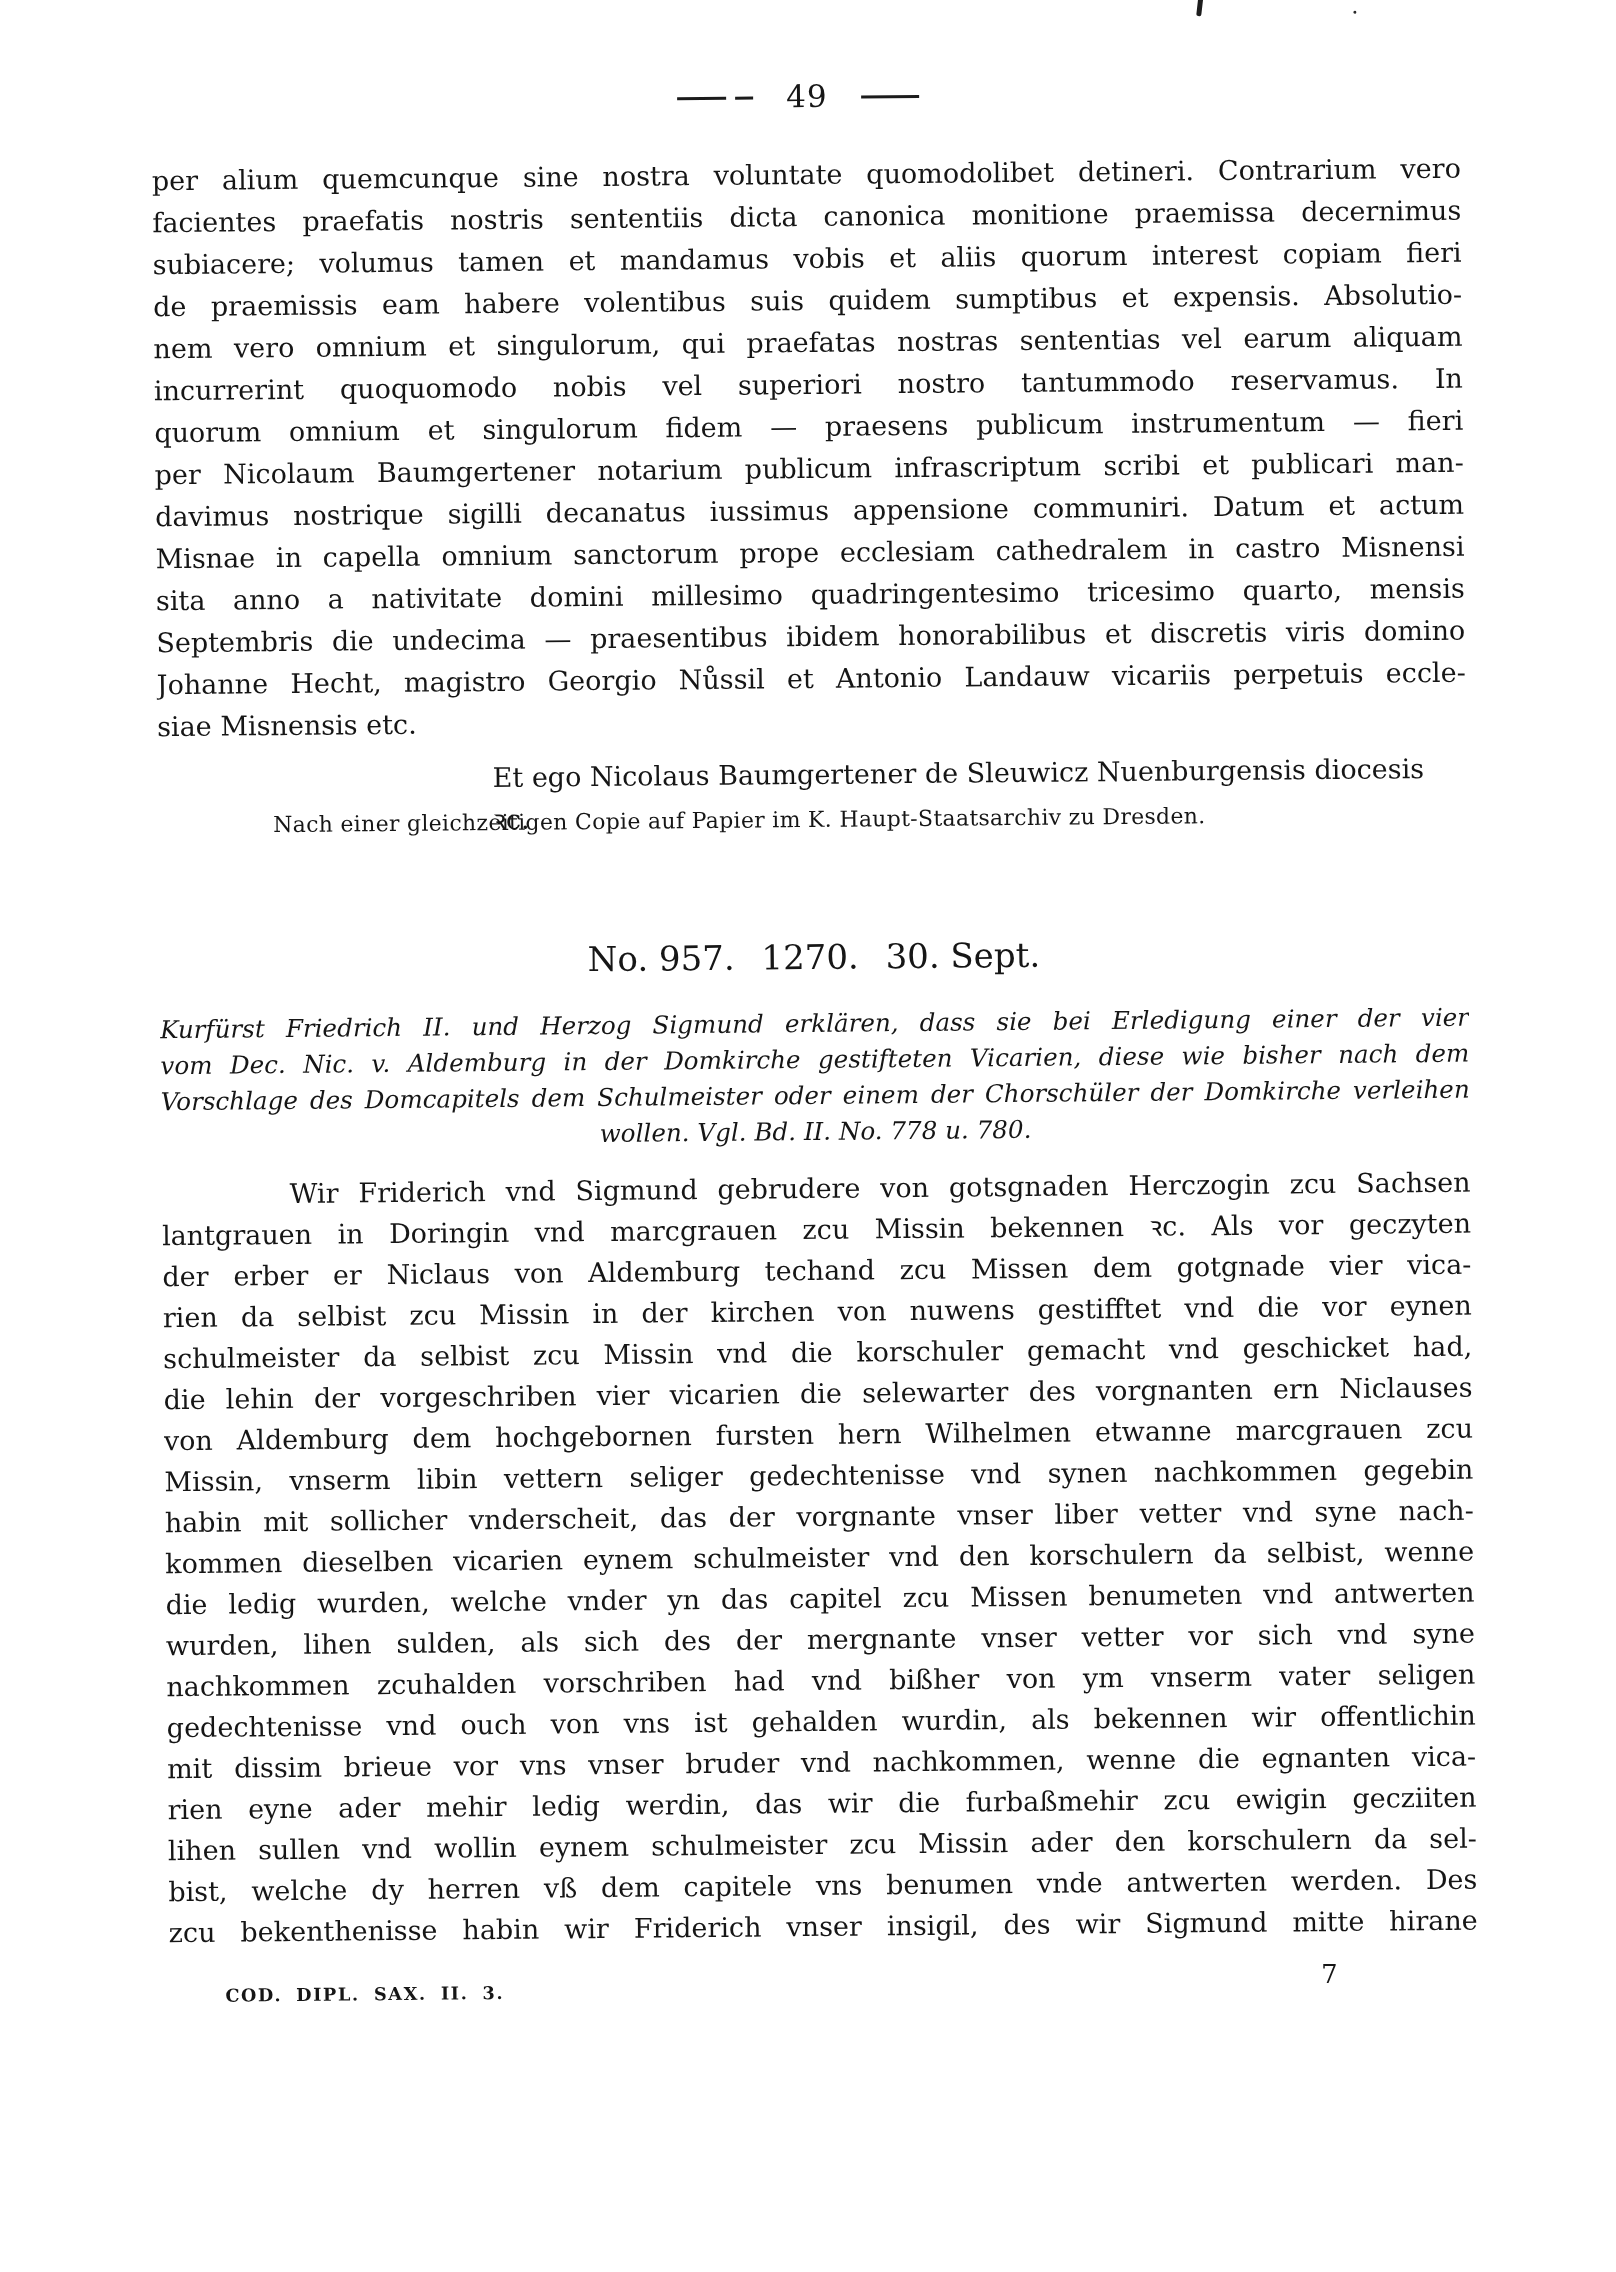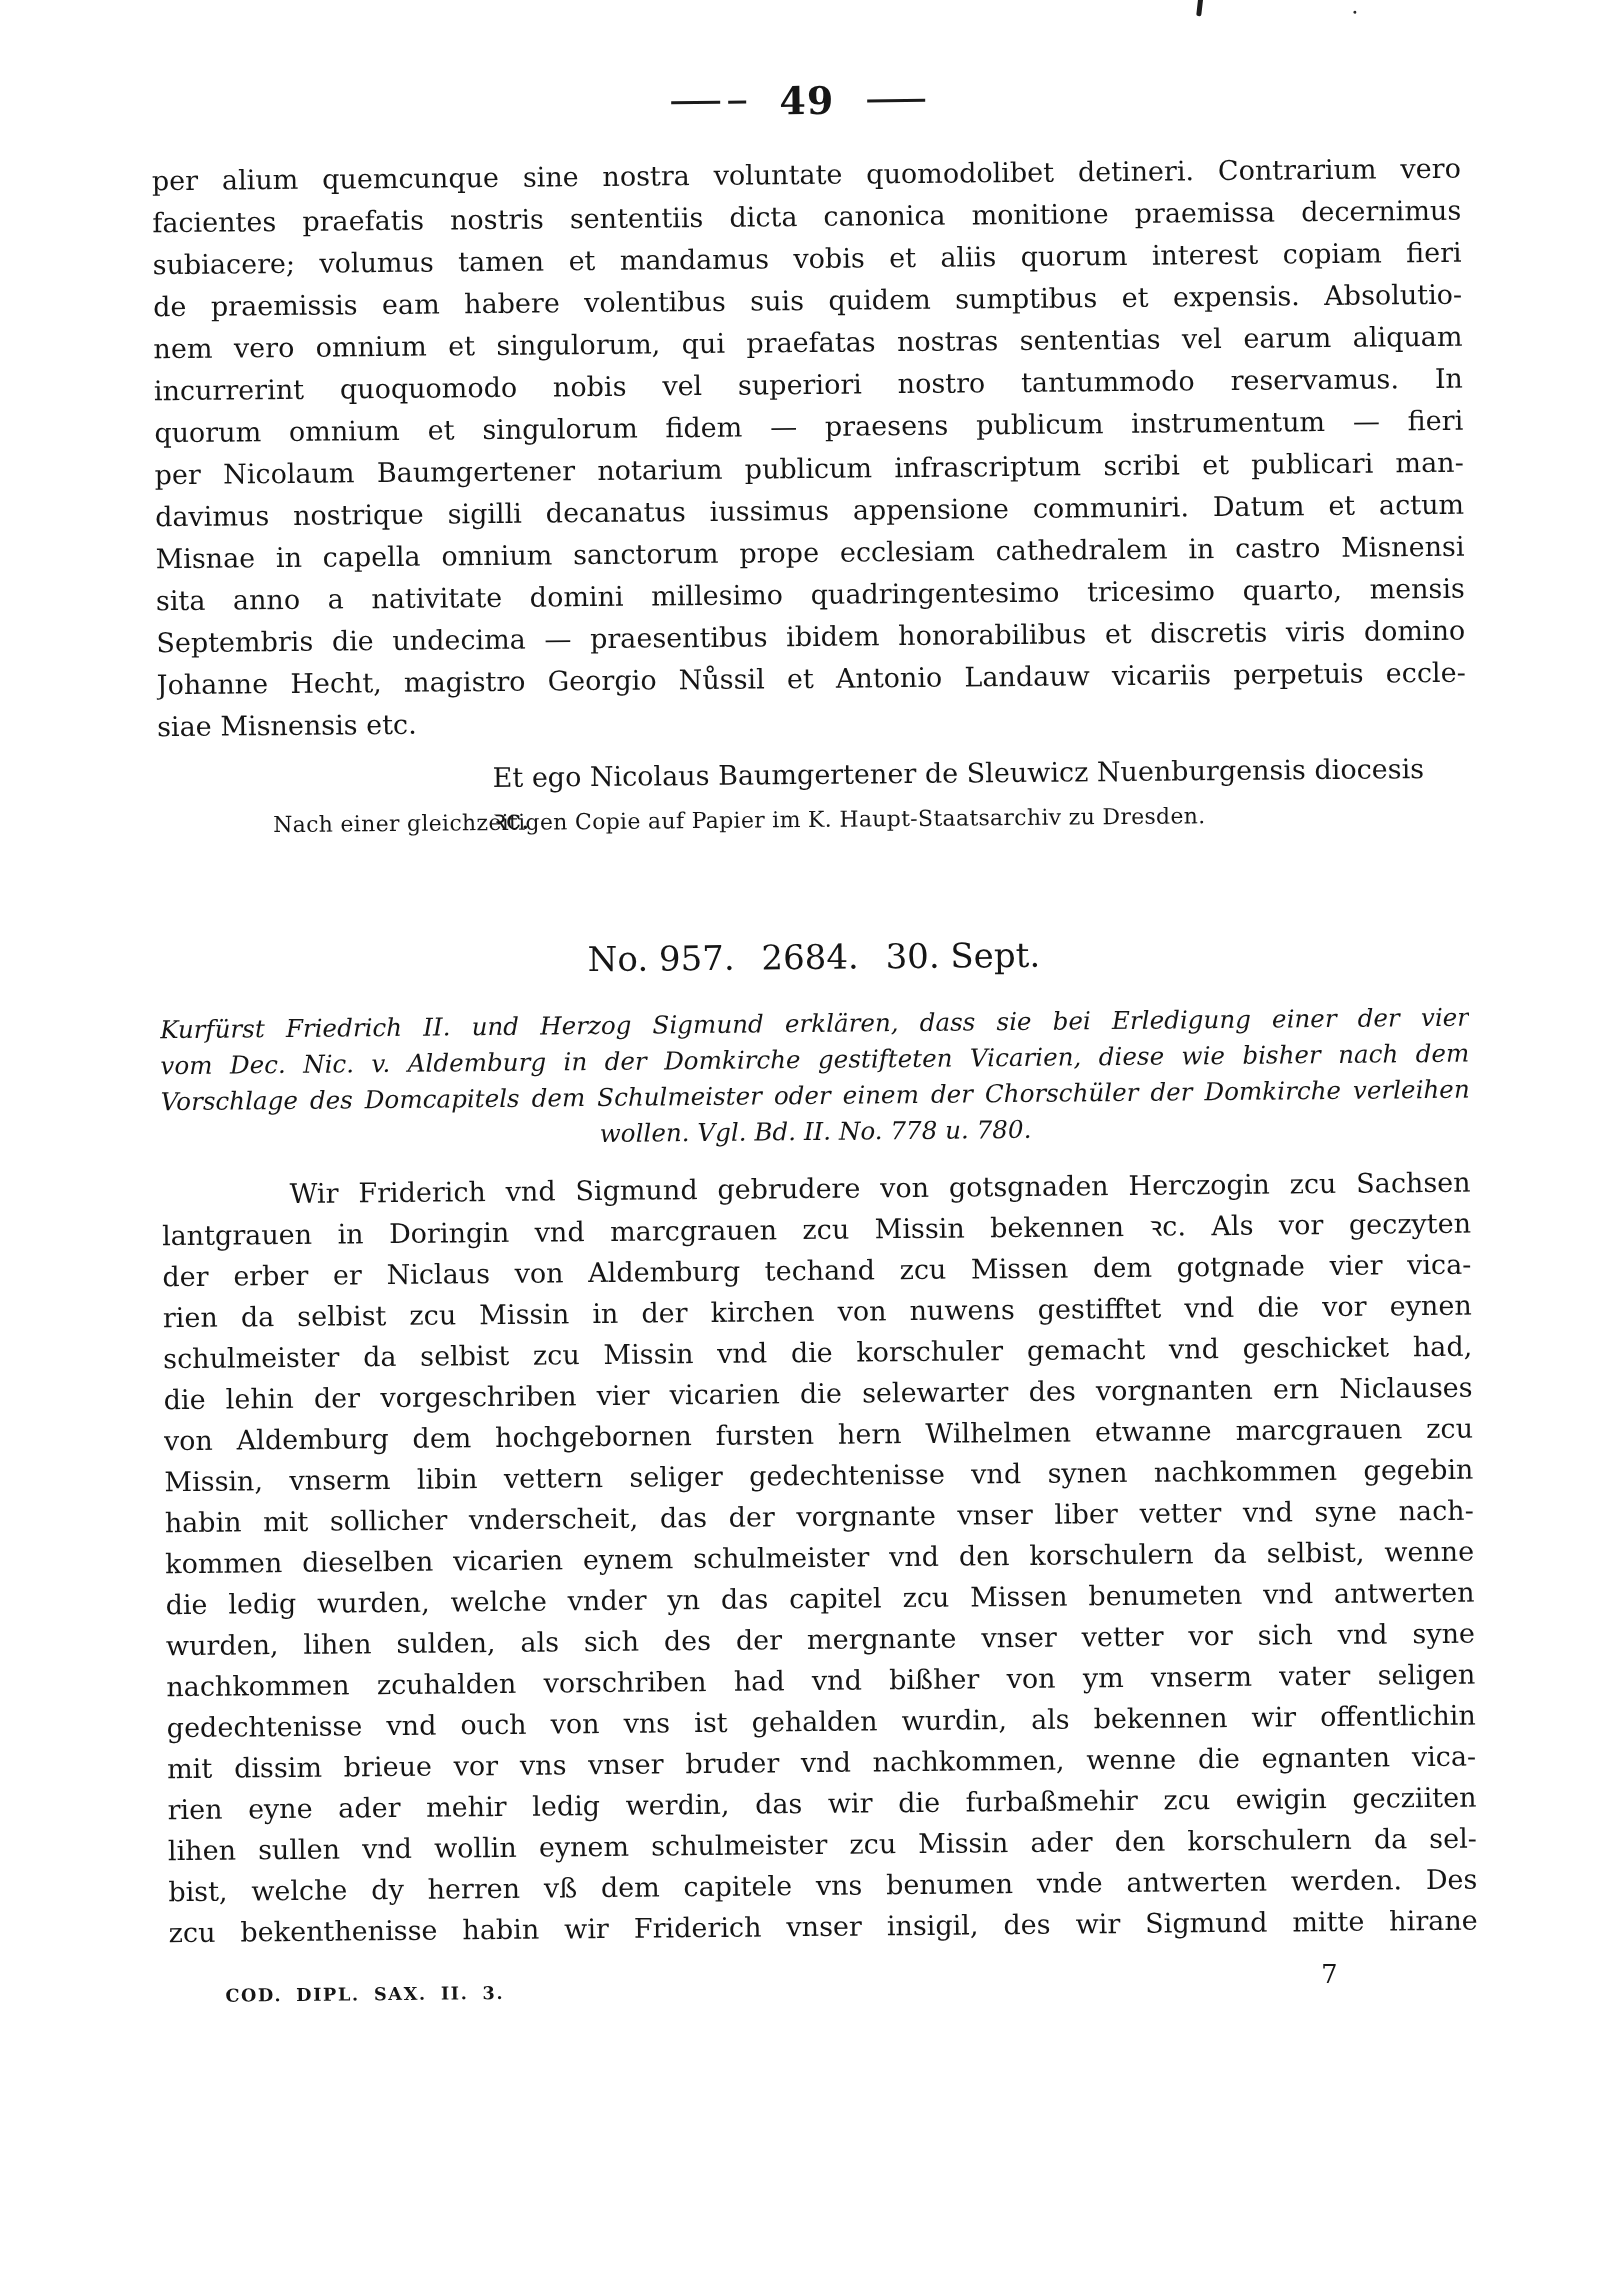--- a/index.html
+++ b/index.html
@@ -9,21 +9,21 @@
   .tilt{position:absolute;left:0;top:0;right:0;bottom:0;transform:rotate(-0.55deg);transform-origin:808px 1124px;}
   .content{position:absolute;left:161px;top:0;width:1309px;}
 
   
   .ln{text-align:justify;text-align-last:justify;overflow:hidden;white-space:normal;}
   .flush{text-align-last:left;}
   .ctr{text-align:center;text-align-last:center;}
 
   
   .pgrow{position:absolute;top:78px;left:0;right:0;text-align:center;}
-  .pgnum{display:inline-block;font-size:38px;font-weight:bold;margin:0 33px;vertical-align:middle;letter-spacing:1.1px;}
+  .pgnum{display:inline-block;font-size:31px;font-weight:normal;margin:0 33px;vertical-align:middle;letter-spacing:1.1px;}
   .rule{display:inline-block;border-top:3.7px solid #1b1b1b;vertical-align:middle;height:0;margin-top:2.1px;}
   .r1{width:49px;margin-right:8.6px}
   .r2{width:18px}
   .r3{width:58px}
 
   
   .latin{position:absolute;top:154px;left:0;right:0;}
   .latin .ln{height:42px;font-size:27px;line-height:42px;}
 
   .notary{position:absolute;top:754px;left:335px;right:0;font-size:27px;line-height:42px;}
@@ -76,21 +76,21 @@
         <div class="ln">Septembris die undecima — praesentibus ibidem honorabilibus et discretis viris domino</div>
         <div class="ln">Johanne Hecht, magistro Georgio Nůssil et Antonio Landauw vicariis perpetuis eccle-</div>
         <div class="ln flush">siae Misnensis etc.</div>
       </section>
 
       <div class="notary">Et ego Nicolaus Baumgertener de Sleuwicz Nuenburgensis diocesis ꝛc.</div>
 
       <div class="src">Nach einer gleichzeitigen Copie auf Papier im K. Haupt-Staatsarchiv zu Dresden.</div>
 
       <h2 class="head" style="font-weight:normal;margin:0;">
-        <span>No. 957.</span><span>2684.</span><span>30. Sept.</span>
+        <span>No. 957.</span><span>1270.</span><span>30. Sept.</span>
       </h2>
 
       <section class="regest">
         <div class="ln">Kurfürst Friedrich II. und Herzog Sigmund erklären, dass sie bei Erledigung einer der vier</div>
         <div class="ln">vom Dec. Nic. v. Aldemburg in der Domkirche gestifteten Vicarien, diese wie bisher nach dem</div>
         <div class="ln">Vorschlage des Domcapitels dem Schulmeister oder einem der Chorschüler der Domkirche verleihen</div>
         <div class="ln ctr">wollen.  Vgl. Bd. II. No. 778 u. 780.</div>
       </section>
 
       <section class="body-t">

